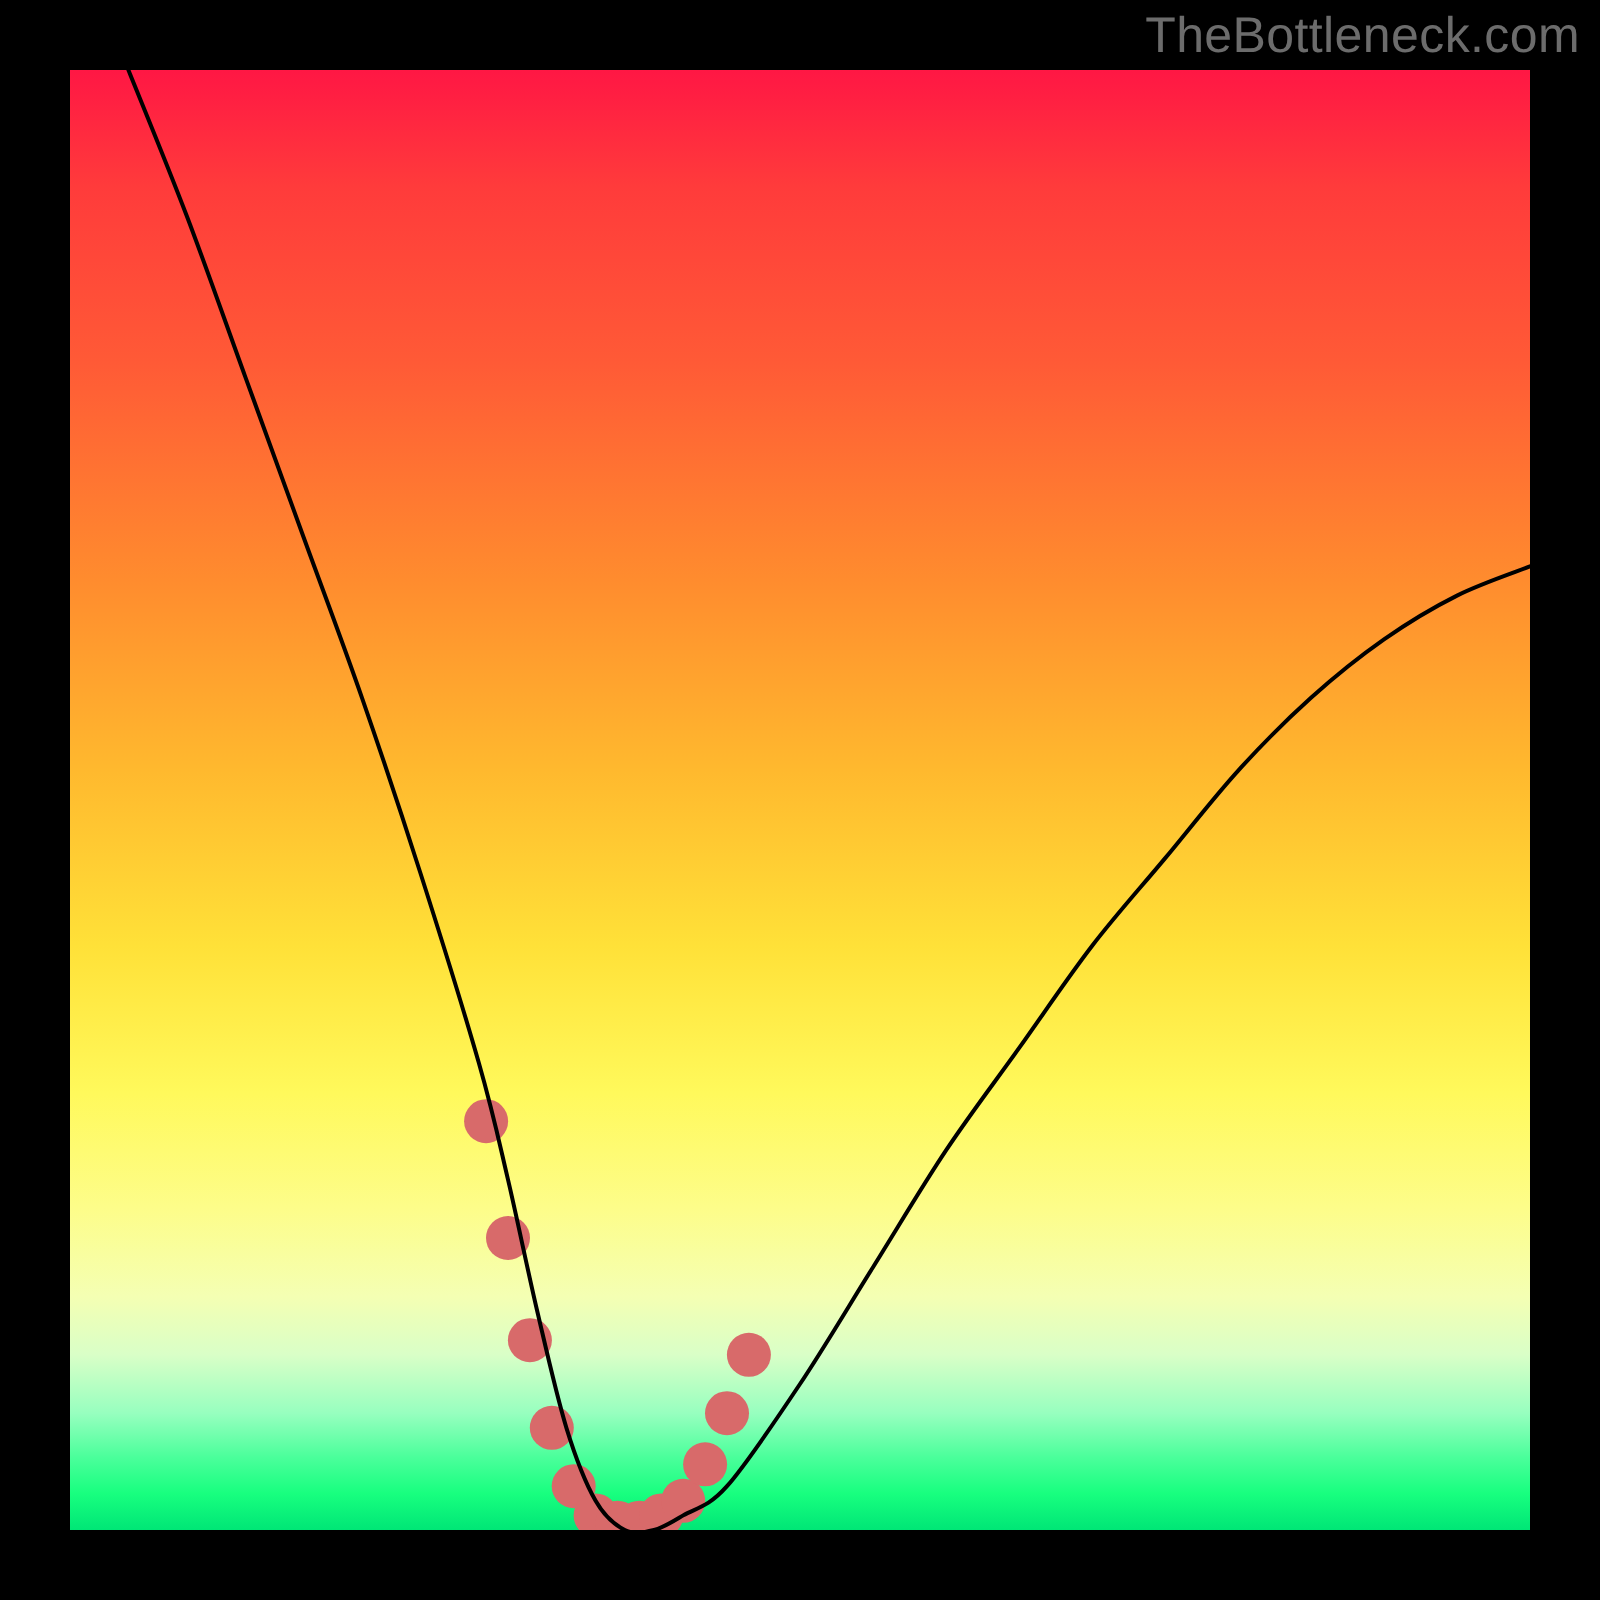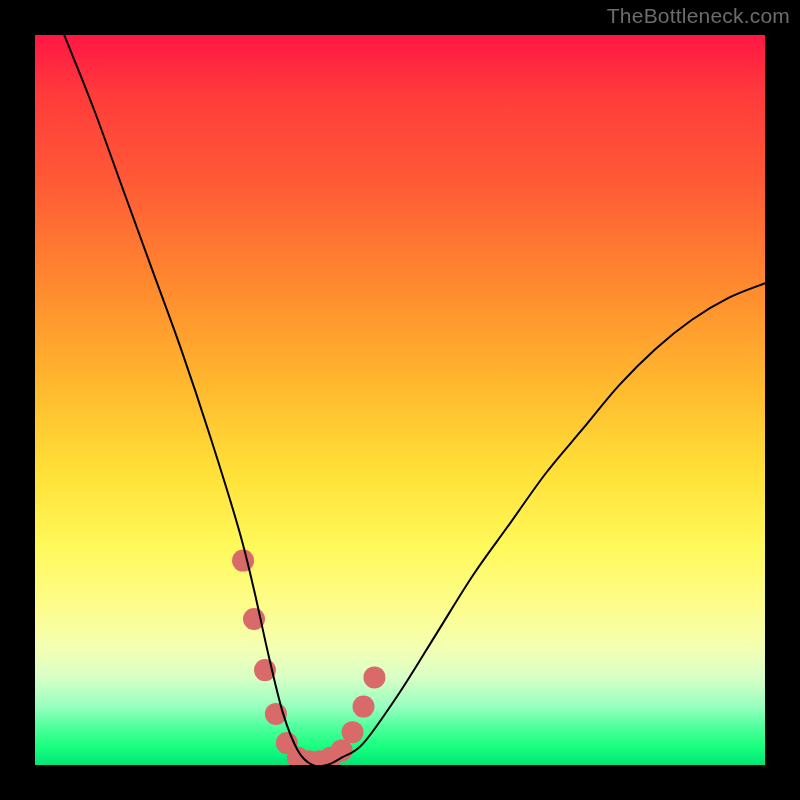--- a/index.html
+++ b/index.html
@@ -47,21 +47,21 @@
     left: 0;
     top: 0;
     width: 730px;
     height: 730px;
   }
   .watermark {
     position: absolute;
     top: 4px;
     right: 10px;
     color: #6c6c6c;
-    font-size: 21px;
+    font-size: 25px;
     font-weight: 400;
     letter-spacing: 0.2px;
     user-select: none;
   }
 </style>
 </head>
 <body>
 
 <div class="frame">
 

